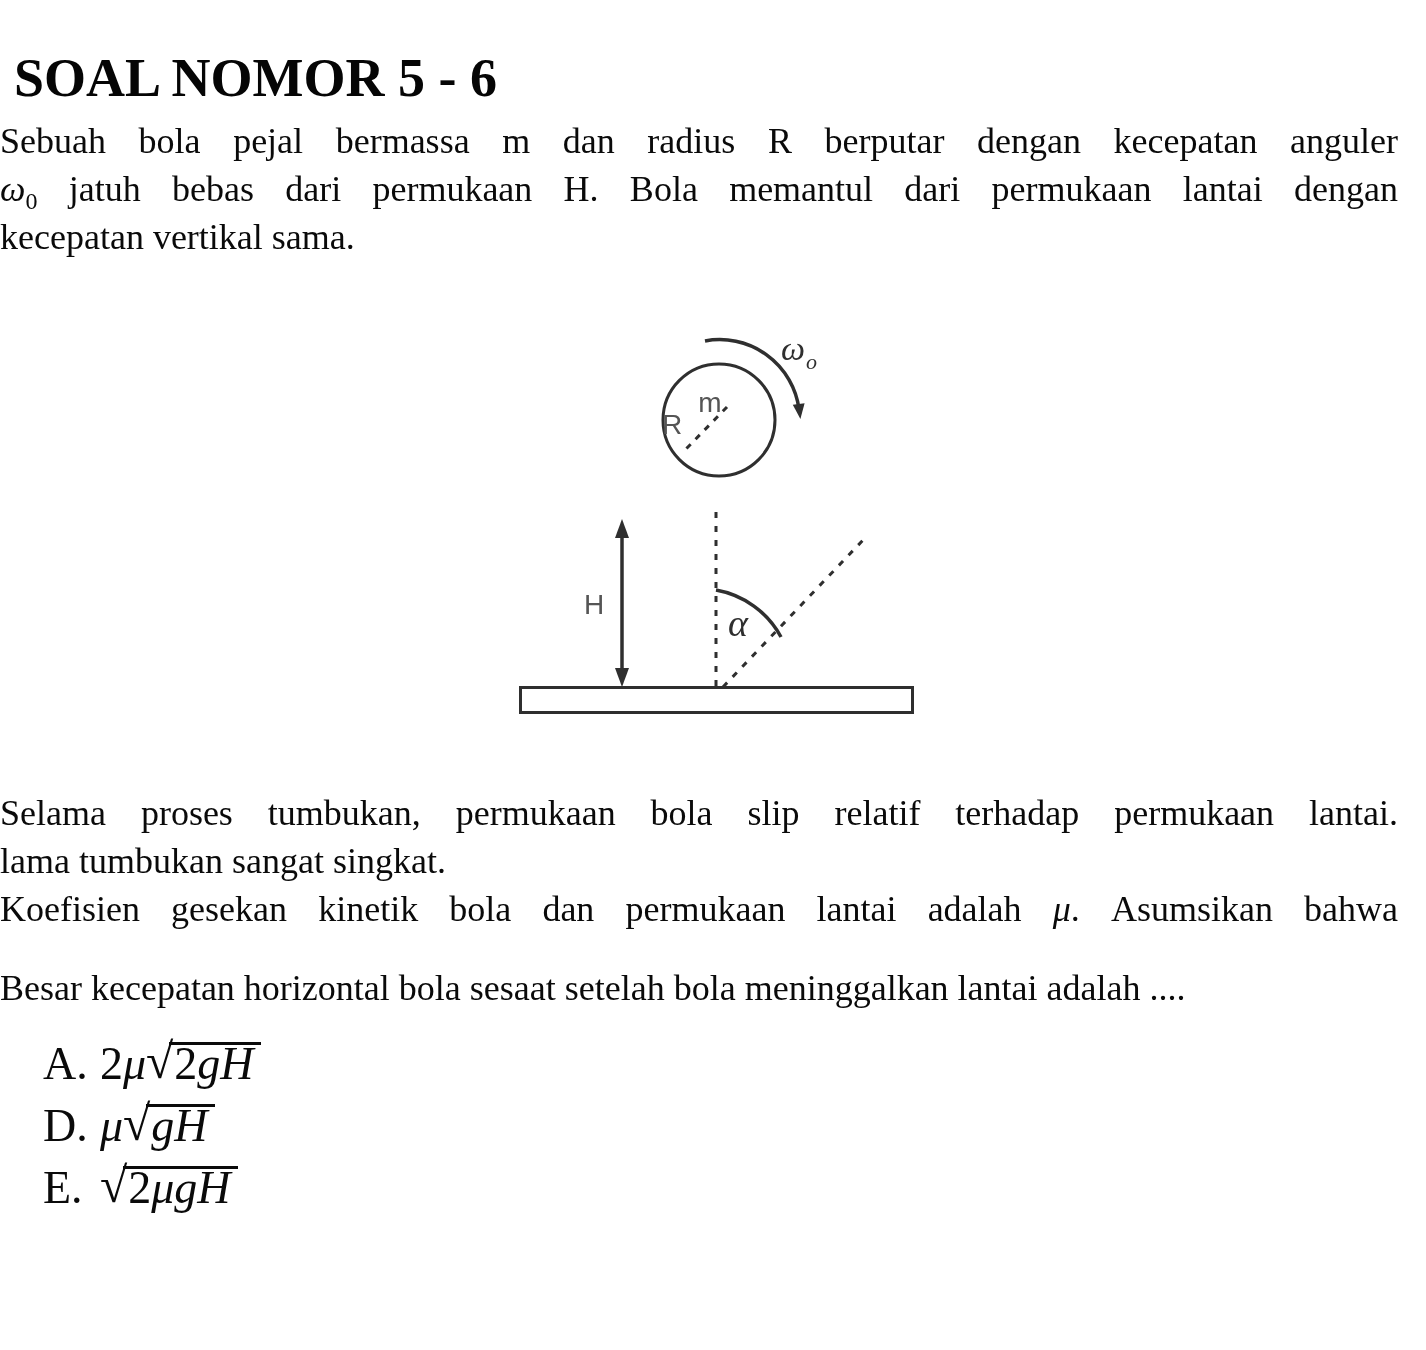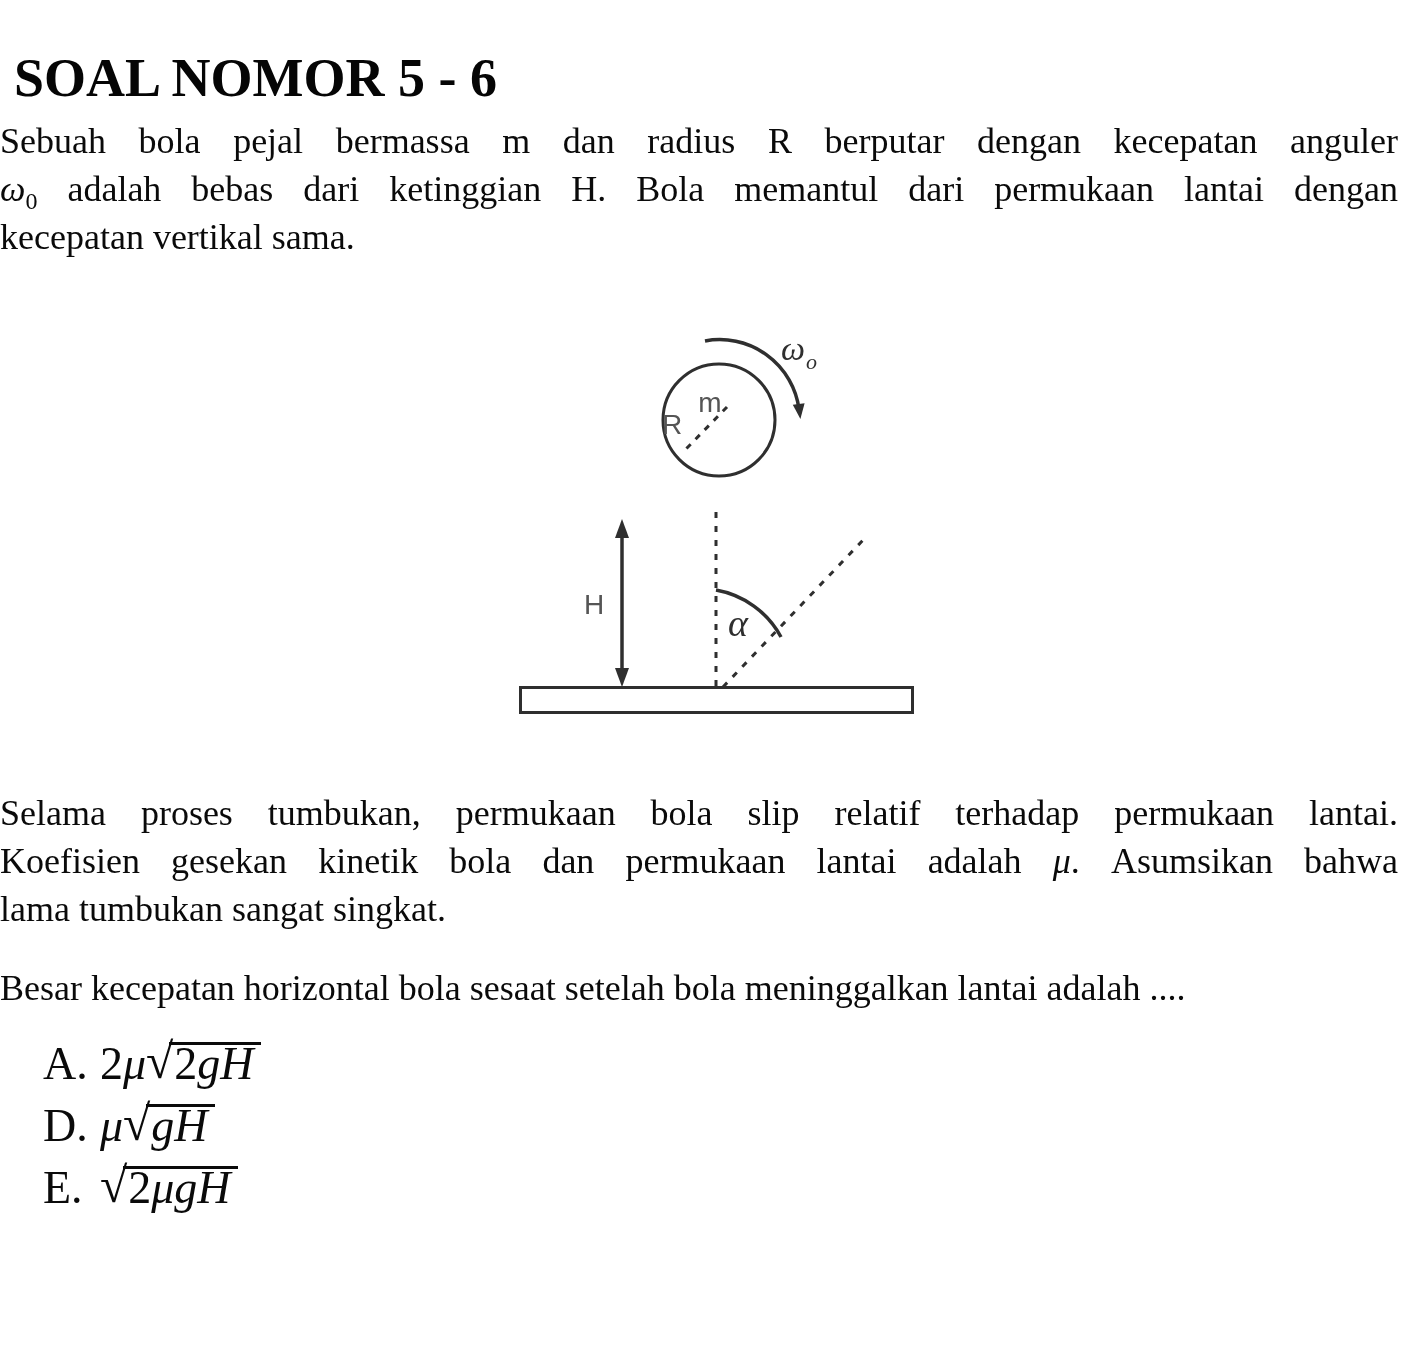--- a/index.html
+++ b/index.html
@@ -36,21 +36,21 @@
   .rdx { display: inline-block; font-size: 108%; line-height: 0; transform: translateY(-1px); margin-right: -4px; }
   .rcd { display: inline-block; border-top: 3px solid #0a0a0a; padding: 2px 7px 0 5px; line-height: 0.76; text-align: right; }
 </style>
 </head>
 <body>
 
 <h1 class="page-title">SOAL NOMOR 5 - 6</h1>
 
 <div class="para" id="para1">
   <div class="line jline"><span>Sebuah bola pejal bermassa m dan radius R berputar dengan kecepatan anguler</span></div>
-  <div class="line jline"><span class="it">ω</span><sub>0</sub><span> adalah bebas dari ketinggian H. Bola memantul dari permukaan lantai dengan</span></div>
+  <div class="line jline"><span class="it">ω</span><sub>0</sub><span> jatuh bebas dari permukaan H. Bola memantul dari permukaan lantai dengan</span></div>
   <div class="line lline"><span>kecepatan vertikal sama.</span></div>
 </div>
 
 <svg class="diagram-svg" width="430" height="400" viewBox="0 0 430 400" xmlns="http://www.w3.org/2000/svg">
 
   <circle cx="219" cy="100" r="56" fill="none" stroke="#2f2f2f" stroke-width="3"></circle>
 
   <line x1="227" y1="87" x2="185" y2="130" stroke="#2f2f2f" stroke-width="3" stroke-dasharray="6 7"></line>
   <text class="diag-label" x="210" y="92" font-size="28" text-anchor="middle">m</text>
   <text class="diag-label" x="172" y="114" font-size="28" text-anchor="middle">R</text>
@@ -70,22 +70,22 @@
   <line x1="223" y1="367" x2="365" y2="218" stroke="#2f2f2f" stroke-width="3" stroke-dasharray="6 8"></line>
 
   <path d="M 216,270 A 92,92 0 0 1 281,317" fill="none" stroke="#2f2f2f" stroke-width="3.5"></path>
   <text class="diag-math" x="238" y="316" font-size="38" text-anchor="middle" fill="#333">α</text>
 
   <rect x="20.5" y="367.5" width="392" height="25" fill="#ffffff" stroke="#2f2f2f" stroke-width="3"></rect>
 </svg>
 
 <div class="para" id="para2">
   <div class="line jline"><span>Selama proses tumbukan, permukaan bola slip relatif terhadap permukaan lantai.</span></div>
+  <div class="line lline"><span>lama tumbukan sangat singkat.</span></div>
   <div class="line jline"><span>Koefisien gesekan kinetik bola dan permukaan lantai adalah </span><span class="it">μ</span><span>.  Asumsikan bahwa</span></div>
-  <div class="line lline"><span>lama tumbukan sangat singkat.</span></div>
 </div>
 
 <div class="para" id="para3">
   <div class="line lline"><span>Besar kecepatan horizontal bola sesaat setelah bola meninggalkan lantai adalah ....</span></div>
 </div>
 
 <div class="options">
 
   <div class="opt">
     <span class="olabel">A.</span><span class="formula"><span class="num">2</span><span class="it">μ</span><span class="sqrt"><span class="rdx">√</span><span class="rcd"><span class="num">2</span><span class="it">gH</span></span></span></span>

